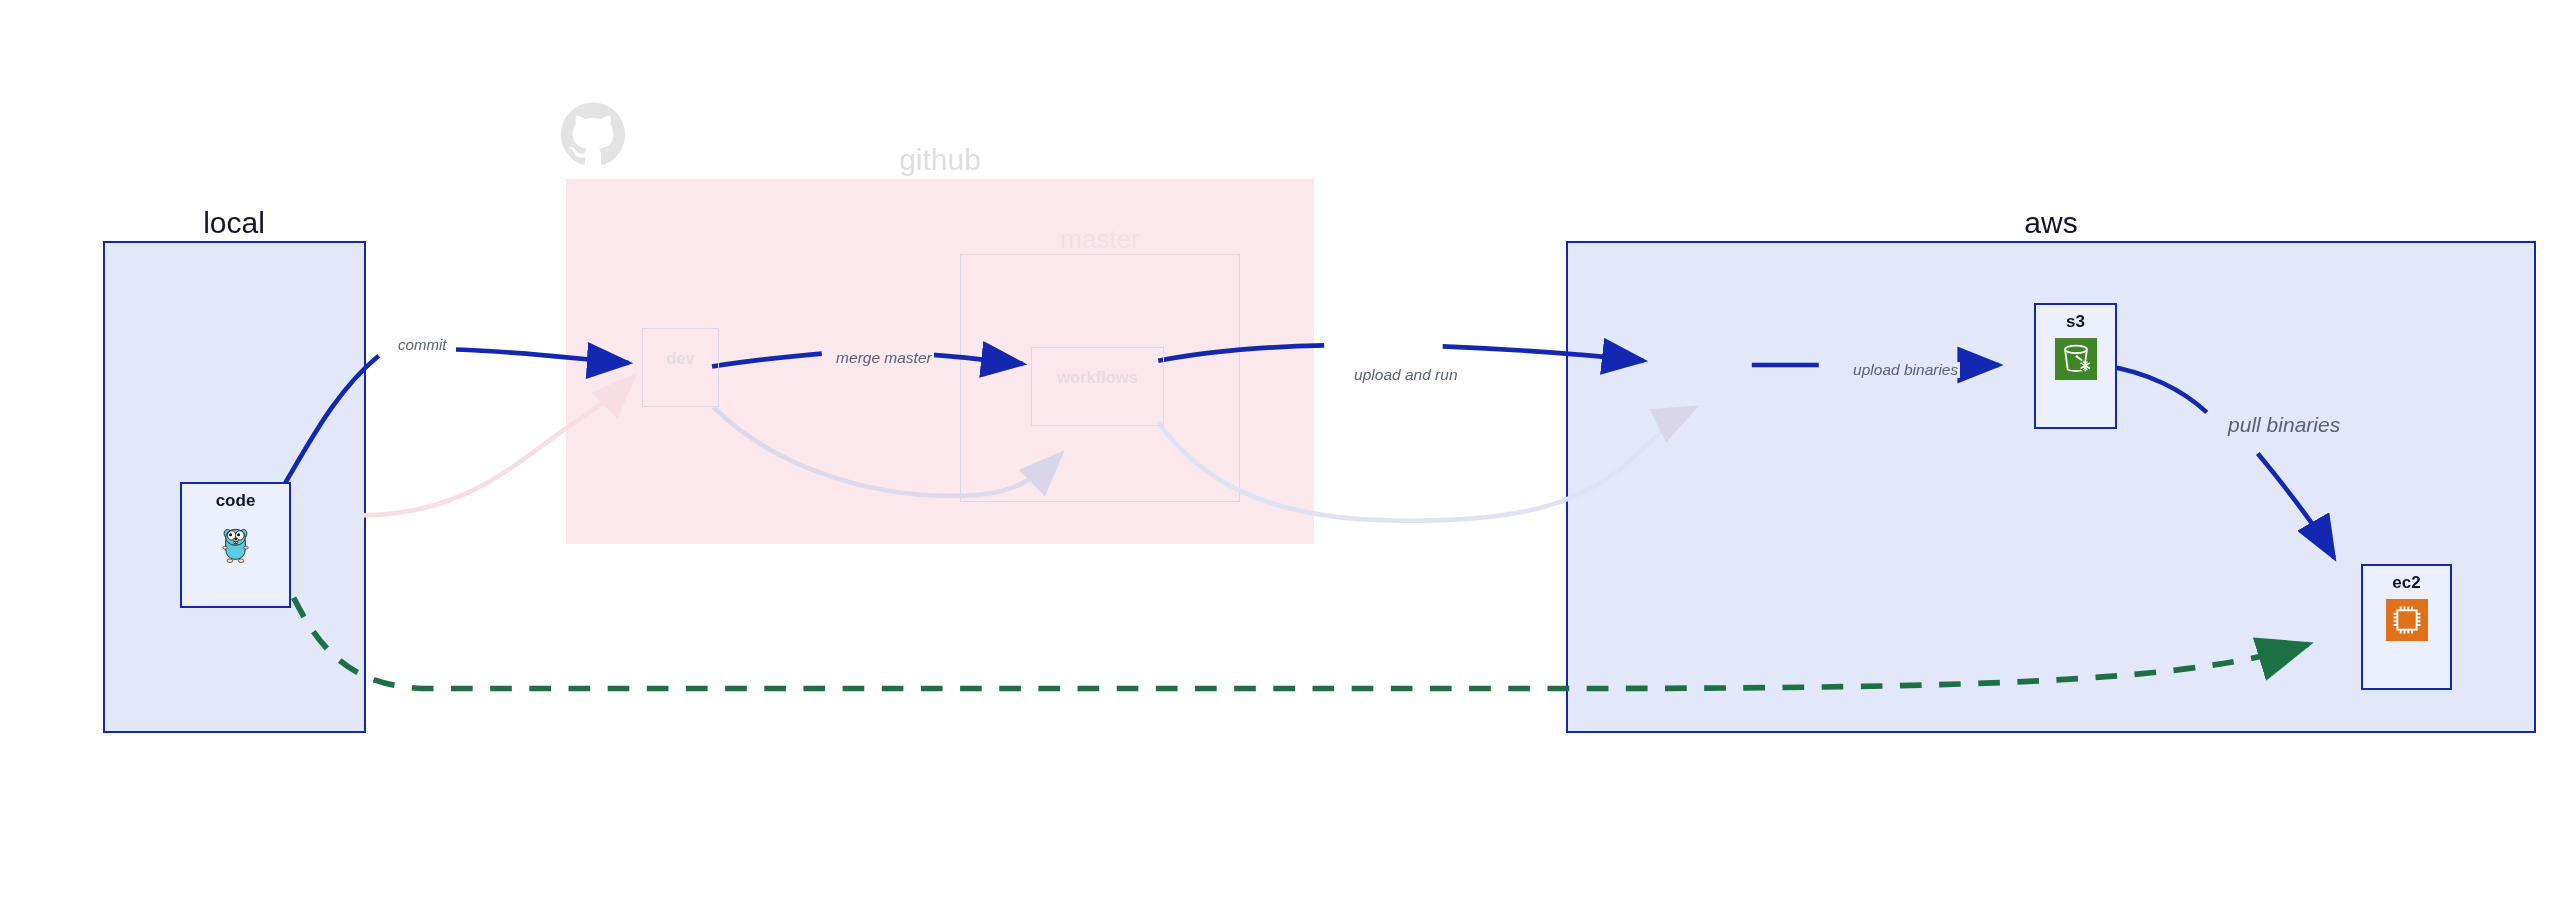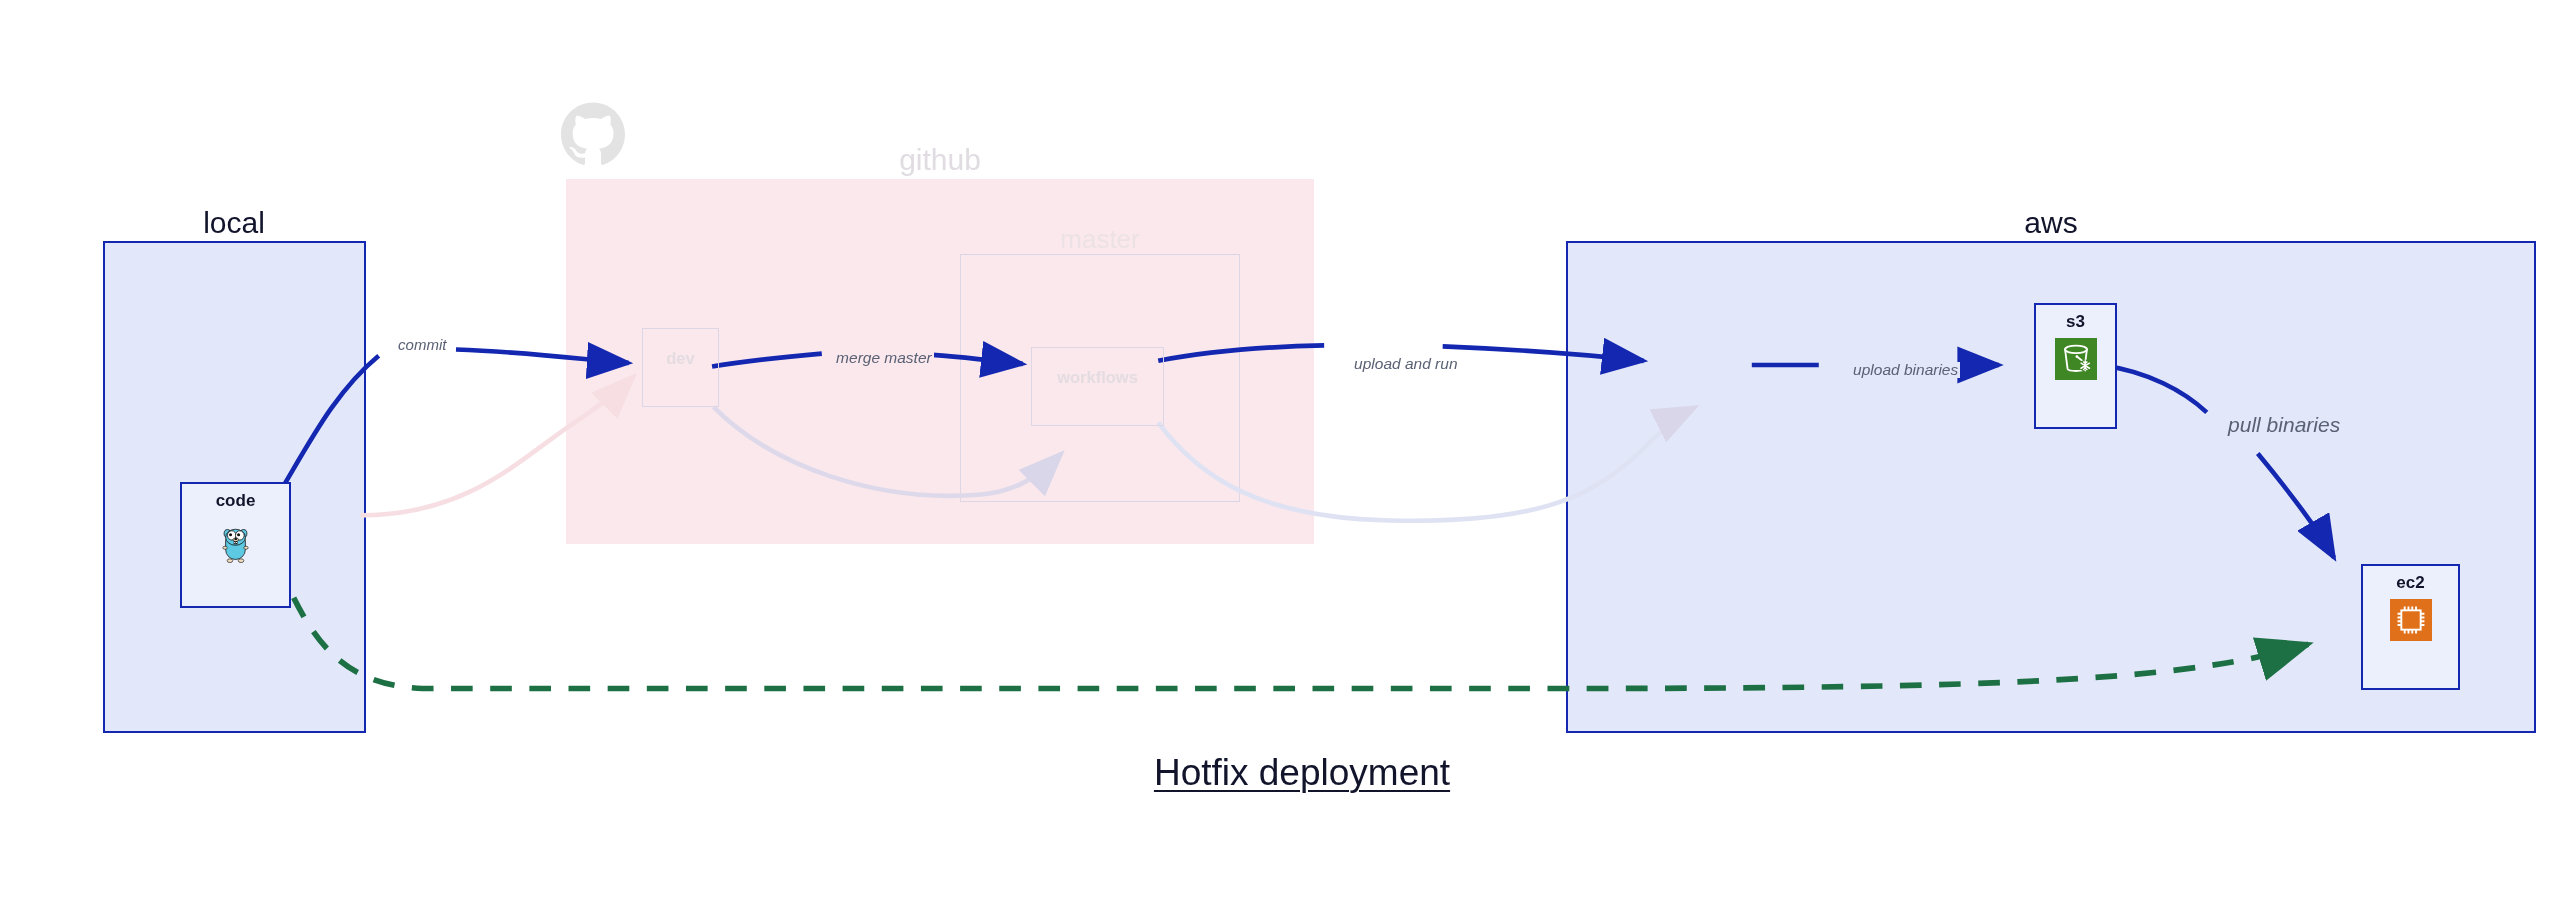--- a/index.html
+++ b/index.html
@@ -150,38 +150,37 @@
           <circle cx="72" cy="66" r="14" fill="#3f8624" stroke="none"></circle>
         </g>
         <g stroke="#fff" stroke-width="3.6" stroke-linecap="round">
           <path d="M72 54 L72 78 M62 60 L82 72 M82 60 L62 72"></path>
           <path d="M68 57 L72 60 L76 57 M68 75 L72 72 L76 75"></path>
         </g>
       </svg>
     </div>
   </div>
 
-  <div class="node" id="n-ec2" style="left: 2361px; top: 564px; width: 99px; height: 126px; background: rgb(236, 239, 252); border: 2.6px solid rgb(19, 39, 176);">
+  <div class="node" id="n-ec2" style="left: 2361px; top: 564px; width: 91px; height: 126px; background: rgb(236, 239, 252); border: 2.6px solid rgb(19, 39, 176);">
     <div class="node-label" style="color: rgb(17, 20, 43); font-size: 17px; margin-top: 7.2px;">ec2</div>
     <div class="node-icon" style="width: 42px; height: 42px; margin-top: 6.2px;">
       <svg viewBox="0 0 100 100" width="100%" height="100%">
         <rect x="0" y="0" width="100" height="100" fill="#e0711a"></rect>
         <rect x="27" y="27" width="46" height="46" fill="none" stroke="#fff" stroke-width="4.5"></rect>
         <g stroke="#fff" stroke-width="4.5" stroke-linecap="butt">
           <path d="M35 27 L35 18 M44 27 L44 18 M53 27 L53 18 M62 27 L62 18"></path>
           <path d="M35 73 L35 82 M44 73 L44 82 M53 73 L53 82 M62 73 L62 82"></path>
           <path d="M27 35 L18 35 M27 44 L18 44 M27 53 L18 53 M27 62 L18 62"></path>
           <path d="M73 35 L82 35 M73 44 L82 44 M73 53 L82 53 M73 62 L82 62"></path>
         </g>
       </svg>
     </div>
   </div>
 
   <div class="edge-label" id="el-commit" style="left: 396px; top: 337px; font-size: 15px; padding: 0px 2.1px; background: rgb(255, 255, 255);">commit</div>
   <div class="edge-label on-pink" id="el-merge" style="left: 834px; top: 350px; font-size: 15.5px; padding: 0px 2.1px; background: rgb(250, 232, 236);">merge master</div>
-  <div class="edge-label" id="el-uploadrun" style="left: 1352px; top: 356px; font-size: 15.5px; padding: 0px 2.1px; background: rgb(255, 255, 255); font-style: italic;">upload and run</div>
+  <div class="edge-label" id="el-uploadrun" style="left: 1352px; top: 367px; font-size: 15.5px; padding: 0px 2.1px; background: rgb(255, 255, 255); font-style: italic;">upload and run</div>
   <div class="edge-label on-blue" id="el-uploadbin" style="left: 1851px; top: 362px; font-size: 15.5px; padding: 0px 2.1px; background: rgb(226, 232, 250);">upload binaries</div>
   <div class="edge-label on-blue" id="el-pullbin" style="left: 2226px; top: 414px; font-size: 21px; padding: 0px 2.1px; background: rgb(226, 232, 250);">pull binaries</div>
 
-  <div id="title" style="font-size: 37px; left: 1302px; transform: translateX(-50%); top: 752px; text-decoration-thickness: 2.1px;">Hotfix deployment</div>
 
 </div>
 
 
 </body></html>

